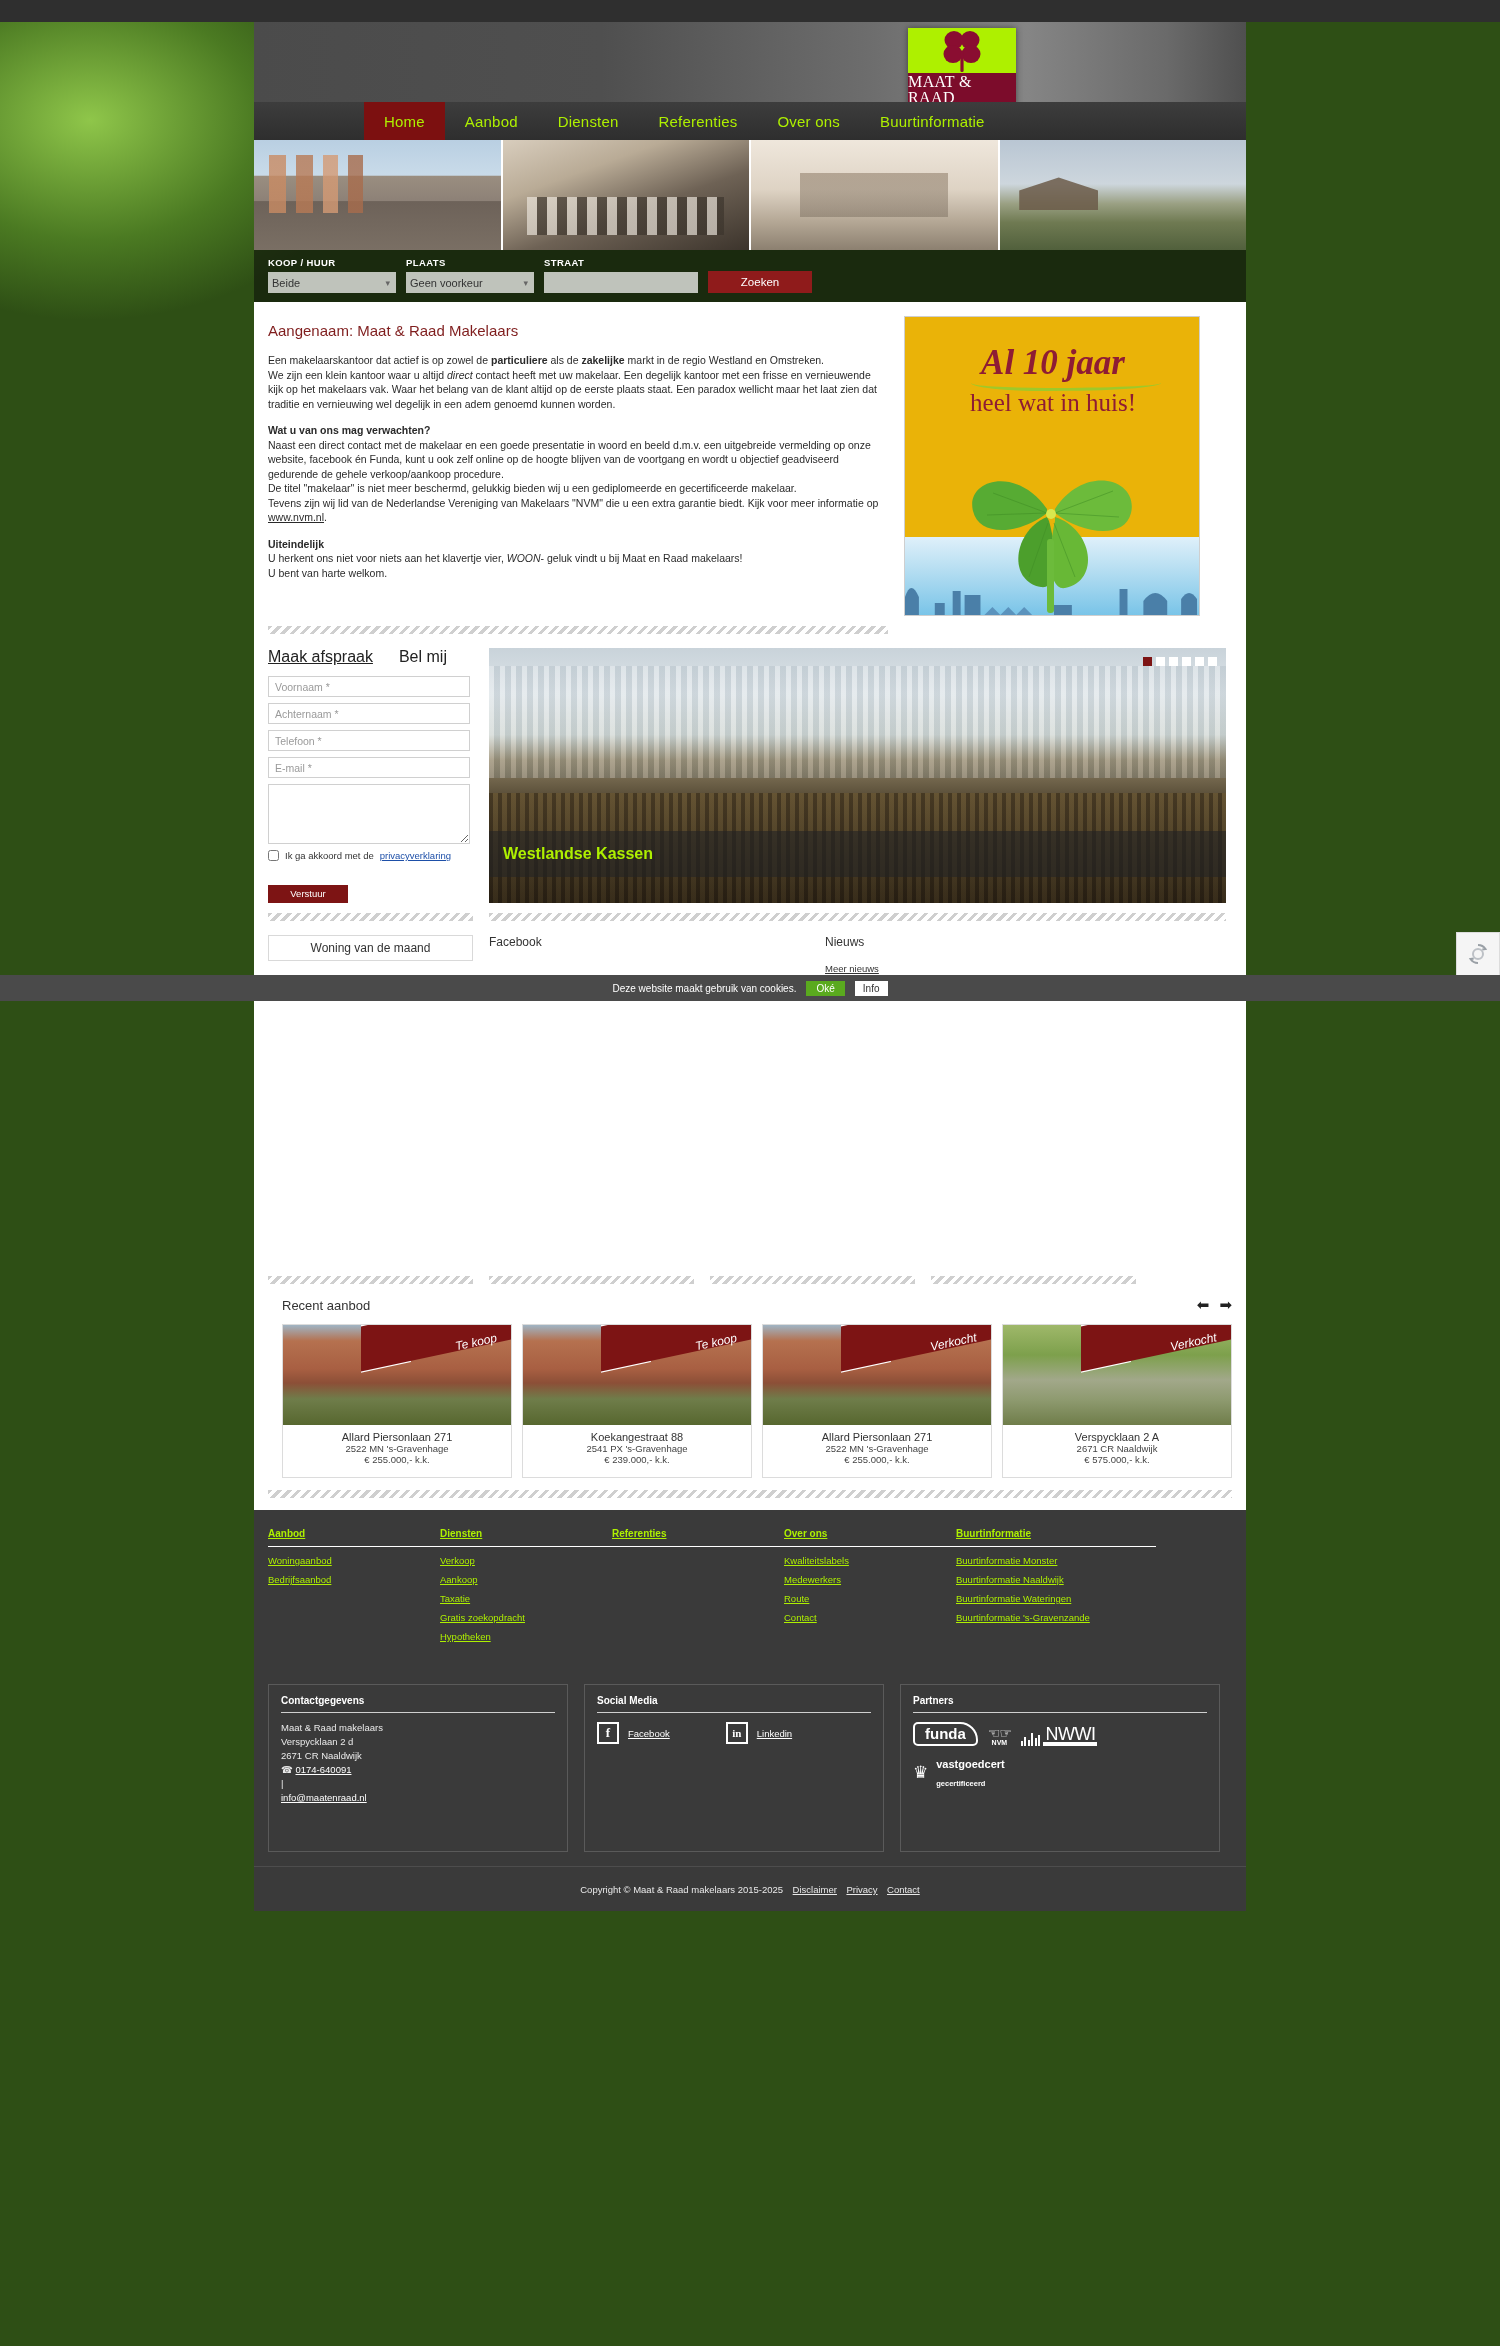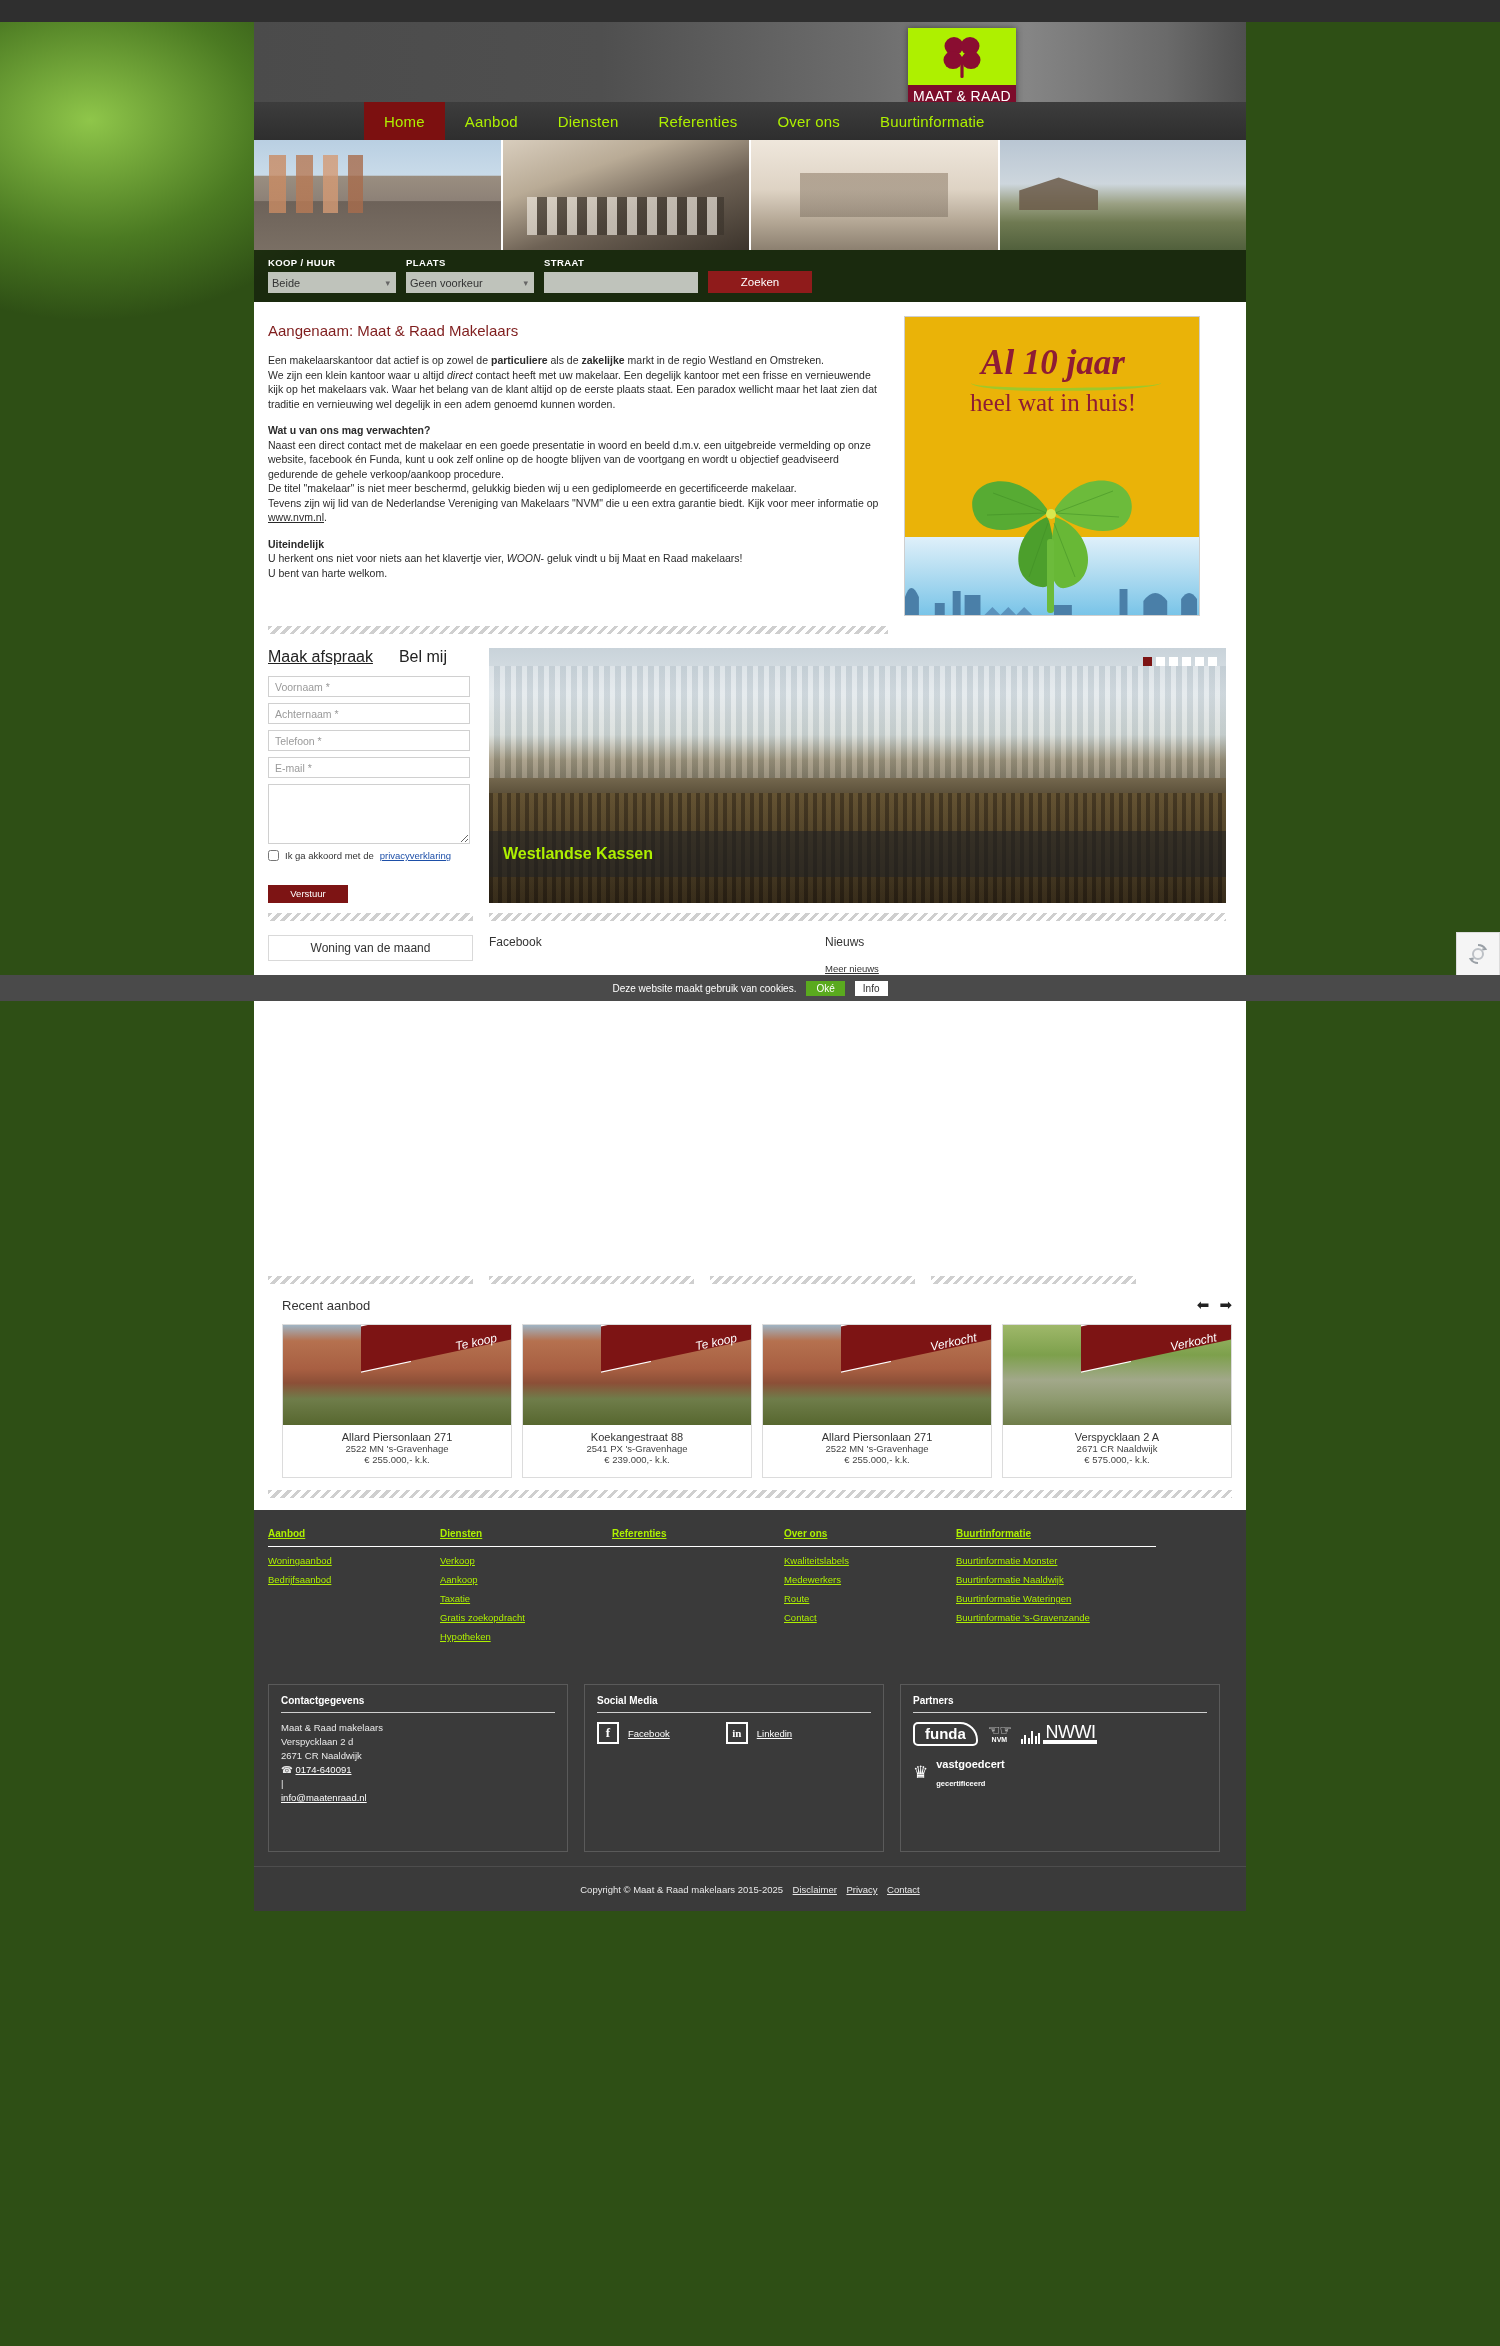--- a/index.html
+++ b/index.html
@@ -28,21 +28,21 @@
   }
   .header-top { height:22px; background:#2f2f2f; }
   .logo {
     position:absolute; right:230px; top:28px; width:108px; height:88px;
     display:flex; flex-direction:column; box-shadow:0 0 6px rgba(0,0,0,.45);
   }
   .logo-green { background:#aef000; height:57px; position:relative; }
   .logo-clover { position:absolute; left:50%; top:50%; transform:translate(-50%,-52%); }
   .logo-red { background:#7c0c2b; flex:1; display:flex; flex-direction:column;
               align-items:center; justify-content:center; padding-top:1px;}
-  .logo-name { color:#fff; font-family:Liberation Sans, sans-serif; font-size:14px; letter-spacing:.4px; line-height:1; }
+  .logo-name { color:#fff; font-family:Liberation Serif, serif; font-size:16px; letter-spacing:.4px; line-height:1; }
   .logo-sub { color:#e8c34a; font-family:"Liberation Serif", serif; font-size:6.5px; letter-spacing:2.4px; margin-top:3px; }
 
   
   .nav { position:absolute; left:0; bottom:0; width:992px; height:38px;
          background:linear-gradient(to bottom,#3d3d3d,#2e2e2e); display:flex; align-items:stretch; }
   .nav-spacer { width:110px; }
   .nav-item { display:flex; align-items:center; padding:0 20px; color:#aef000;
               font-size:15px; letter-spacing:.2px; cursor:pointer; text-decoration:none; }
   .nav-item.active { background:#7c1010; color:#aef000; }
 
@@ -189,21 +189,21 @@
   .fbox.b3 { width:320px; height:168px; }
   .fbox h4 { margin:0 0 6px 0; font-size:10px; color:#fff; }
   .fbox .rule { height:1px; background:#cfcfcf; margin-bottom:9px; }
   .fbox p { margin:0 0 3px 0; color:#eaeaea; font-size:9.5px; }
   .fbox a { color:#fff; font-size:9.5px; text-decoration:underline; }
   .sm { display:flex; gap:56px; align-items:center; }
   .smitem { display:flex; align-items:center; gap:9px; }
   .smbox { width:22px; height:22px; border:2px solid #fff; display:flex; align-items:center; justify-content:center;
            color:#fff; font-weight:bold; font-size:13px; font-family:"Liberation Serif",serif;}
   .partners { display:flex; flex-direction:column; gap:8px; }
-  .prow { display:flex; align-items:center; gap:10px; }
+  .prow { display:flex; align-items:flex-end; gap:10px; }
   .funda { border:2px solid #fff; border-radius:5px 18px 5px 5px; color:#fff; font-size:15px; font-weight:bold;
            padding:1px 10px 2px 10px; }
   .nvm { display:flex; flex-direction:column; align-items:center; color:#fff; }
   .nvm .g { font-size:14px; line-height:11px; letter-spacing:-1px;}
   .nvm .l { font-size:7px; font-weight:bold; }
   .nwwi { display:flex; align-items:flex-end; color:#fff; }
   .nwwi .bars { display:flex; align-items:flex-end; gap:1.5px; height:16px; margin-right:3px;}
   .nwwi .bars i { width:2px; background:#fff; display:block; }
   .nwwi .txt { font-size:18px; line-height:16px; letter-spacing:-.5px; border-bottom:4px solid #fff; padding:0 2px;}
   .vgc { display:flex; align-items:center; gap:8px; color:#fff; }

